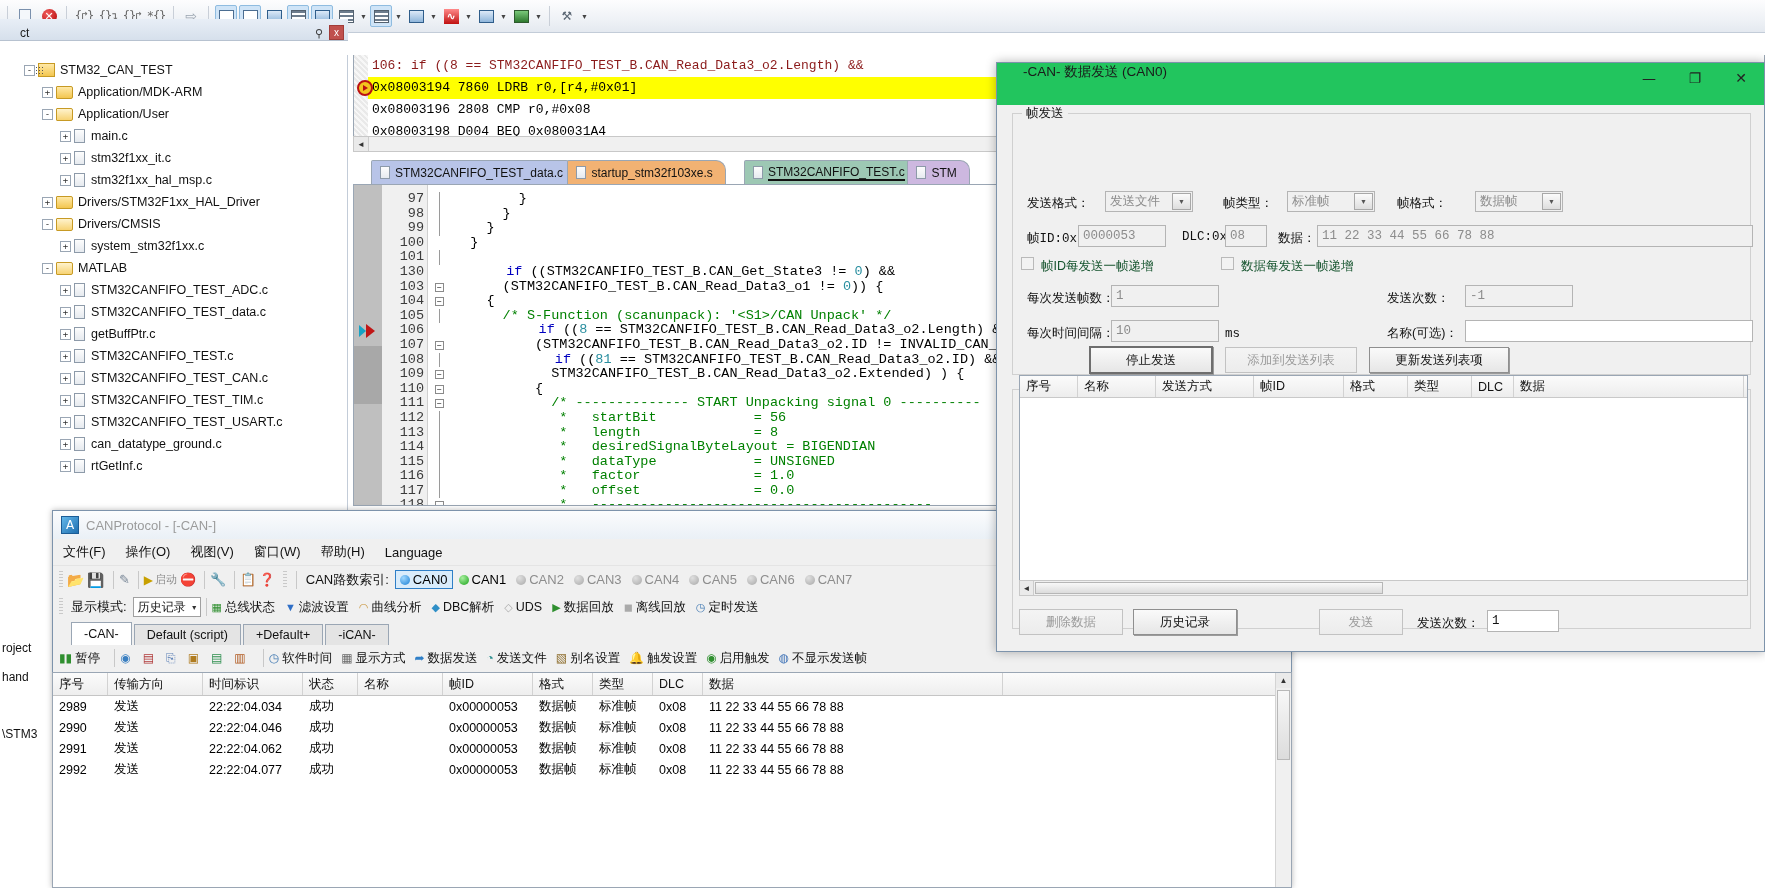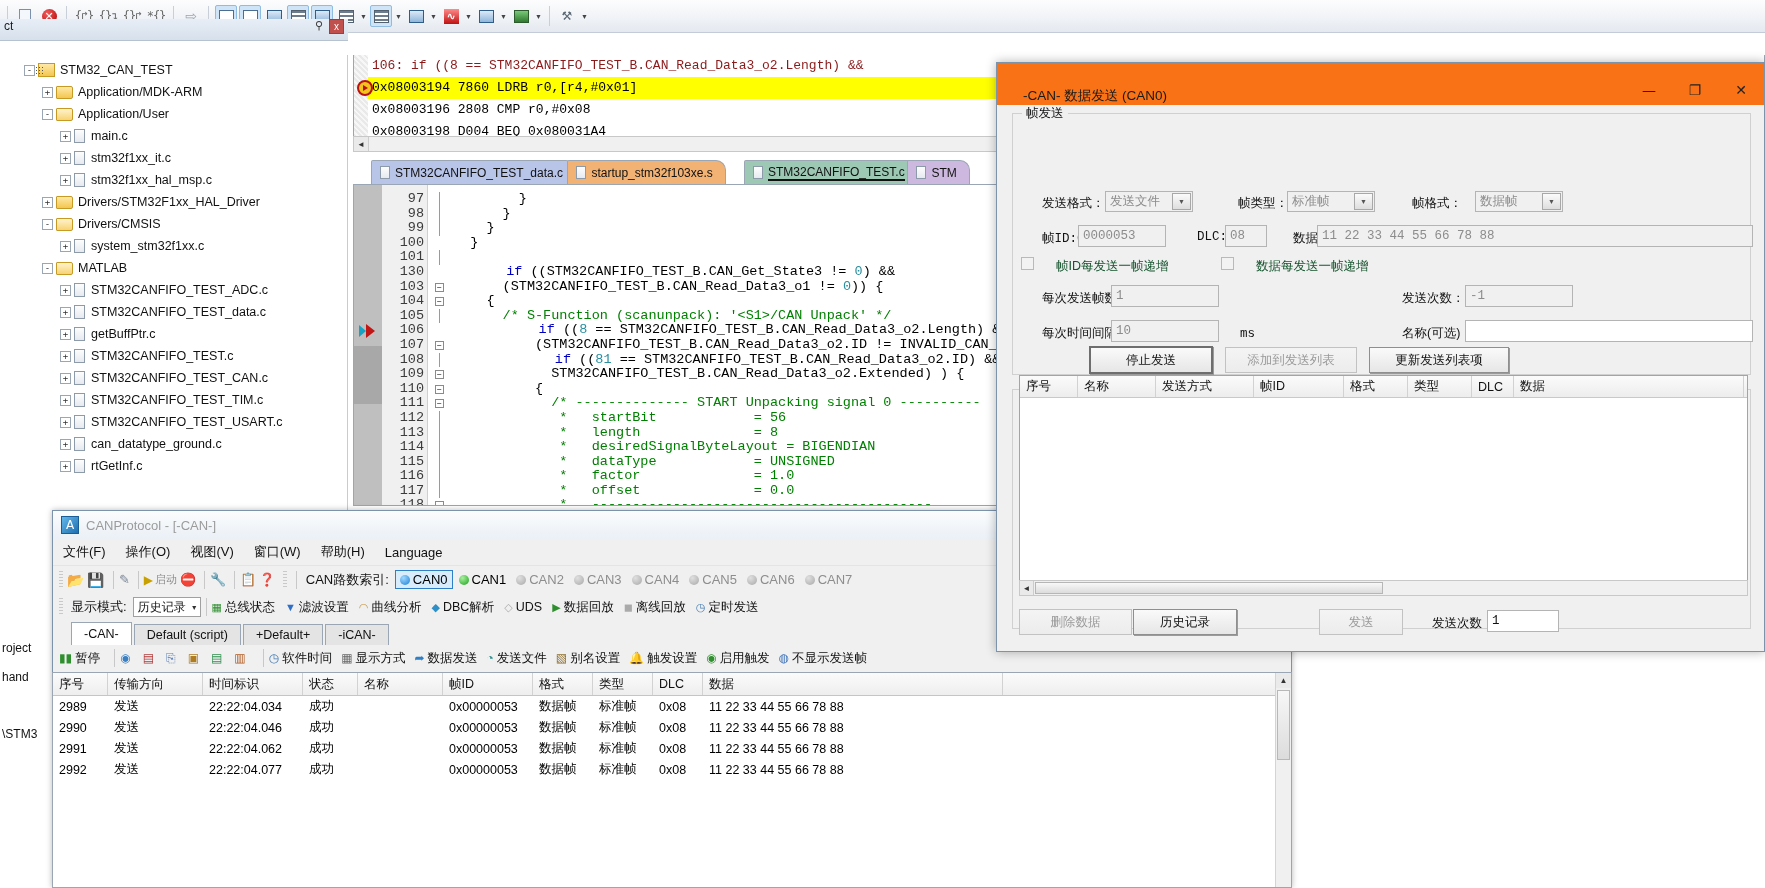--- a/index.html
+++ b/index.html
@@ -46,21 +46,21 @@
   .ic-blue { width:15px;height:13px;border:1px solid #2f5d8a;background:linear-gradient(#dce9f7,#8fb6db); }
   .ic-rows { width:15px;height:13px;background:
       repeating-linear-gradient(#6d7d8e 0 2px,#ffffff 2px 4px); border:1px solid #53616f;}
   .ic-green { width:15px;height:13px;border:1px solid #2d5a2d;background:linear-gradient(#7ac97a,#2f7a2f); }
   .ic-wrench { font-size:12px; color:#5a6673; }
 
   
   #proj-header {
     position:absolute; left:0; top:19px; width:348px; height:22px;
     background:linear-gradient(#e8eef6,#d6e0ec); border-bottom:1px solid #b7c2d0;
-    display:flex; align-items:flex-start; padding-left:4px; font-size:12px; color:#1b1b1b;
+    display:flex; align-items:flex-end; padding-left:20px; font-size:12px; color:#1b1b1b;
   }
   #proj-header .spacer { flex:1; }
   #pin-icon { font-size:11px; color:#3c3c3c; margin-right:6px; }
   #proj-close { width:15px;height:15px;background:#c0504d;color:#fff;font-size:10px;
       display:flex;align-items:center;justify-content:center;margin-right:4px;
       border:1px solid #a03c39; }
 
   
   #proj-tree {
     position:absolute; left:0; top:55px; width:348px; height:833px;
@@ -203,30 +203,30 @@
 
   
   .leftfrag { position:absolute; font-size:12px; color:#111; }
 
   
   #candlg {
     position:absolute; left:996px; top:62px; width:769px; height:590px;
     background:#f0f0f0; border:1px solid #7d93ab;
     box-shadow:0 0 10px rgba(0,0,0,.3);
   }
-  #cd-title { height:42px; display:flex; align-items:flex-end; background:#f97316; }
+  #cd-title { height:42px; display:flex; align-items:flex-start; background:#22c55e; }
   #cd-title .t { font-size:13.5px; color:#1a1a1a; margin-left:26px; }
   #cd-title .spacer { flex:1; }
   .winbtn { width:46px; height:30px; display:flex; align-items:center; justify-content:center;
       font-size:14px; color:#222; font-family:"DejaVu Sans",sans-serif; }
 
   .grp { position:absolute; border:1px solid #d0d0d0; }
   .grp > .legend { position:absolute; top:-9px; left:9px; background:#f0f0f0;
       padding:0 4px; font-size:12.5px; color:#111; }
-  .lbl { position:absolute; font-size:12.5px; color:#111; white-space:nowrap;margin-left:15px; }
+  .lbl { position:absolute; font-size:12.5px; color:#111; white-space:nowrap; }
   .lbl.mono { font-family:"Liberation Mono", monospace; font-size:12.5px; }
   .lbl.gray { color:#14532d; }
   .fld { position:absolute; border:1px solid #b4b4b4; background:#f0f0f0;
       font-size:12.5px; color:#8c8c8c; display:flex; align-items:center; padding-left:4px;
       font-family:"Liberation Mono", monospace; }
   .fld.white { background:#ffffff; }
   .combo { position:absolute; border:1px solid #b4b4b4; background:#f0f0f0; display:flex;
       align-items:center; font-size:12.5px; color:#8c8c8c; padding-left:4px; }
   .combo .cbtn { position:absolute; right:1px; top:1px; bottom:1px; width:19px;
       background:linear-gradient(#fbfbfb,#dedede); border:1px solid #a8a8a8;
@@ -838,21 +838,21 @@
   <div class="btn" style="left:296px; top:336px; width:58px; height:24px;">
     <span>下移</span>
   </div>
   <div class="btn" style="left:362px; top:336px; width:94px; height:24px;">
     <span>保存为文件</span>
   </div>
   <div class="btn" style="left:464px; top:336px; width:94px; height:24px;">
     <span>从文件加载</span>
   </div>
 
-  <div class="btn dis" style="left:22px; top:546px; width:113px; height:26px;">
+  <div class="btn dis" style="left:22px; top:546px; width:104px; height:26px;">
     <span>删除数据</span>
   </div>
   <div class="btn" style="left:136px; top:546px; width:104px; height:26px;">
     <span>历史记录</span>
   </div>
   <div class="btn dis" style="left:322px; top:546px; width:84px; height:26px;">
     <span>发送</span>
   </div>
   <span class="lbl" style="left:420px; top:552px;">发送次数：</span>
   <div class="fld white" style="left:490px; top:547px; width:72px; height:22px; color:#111;">

